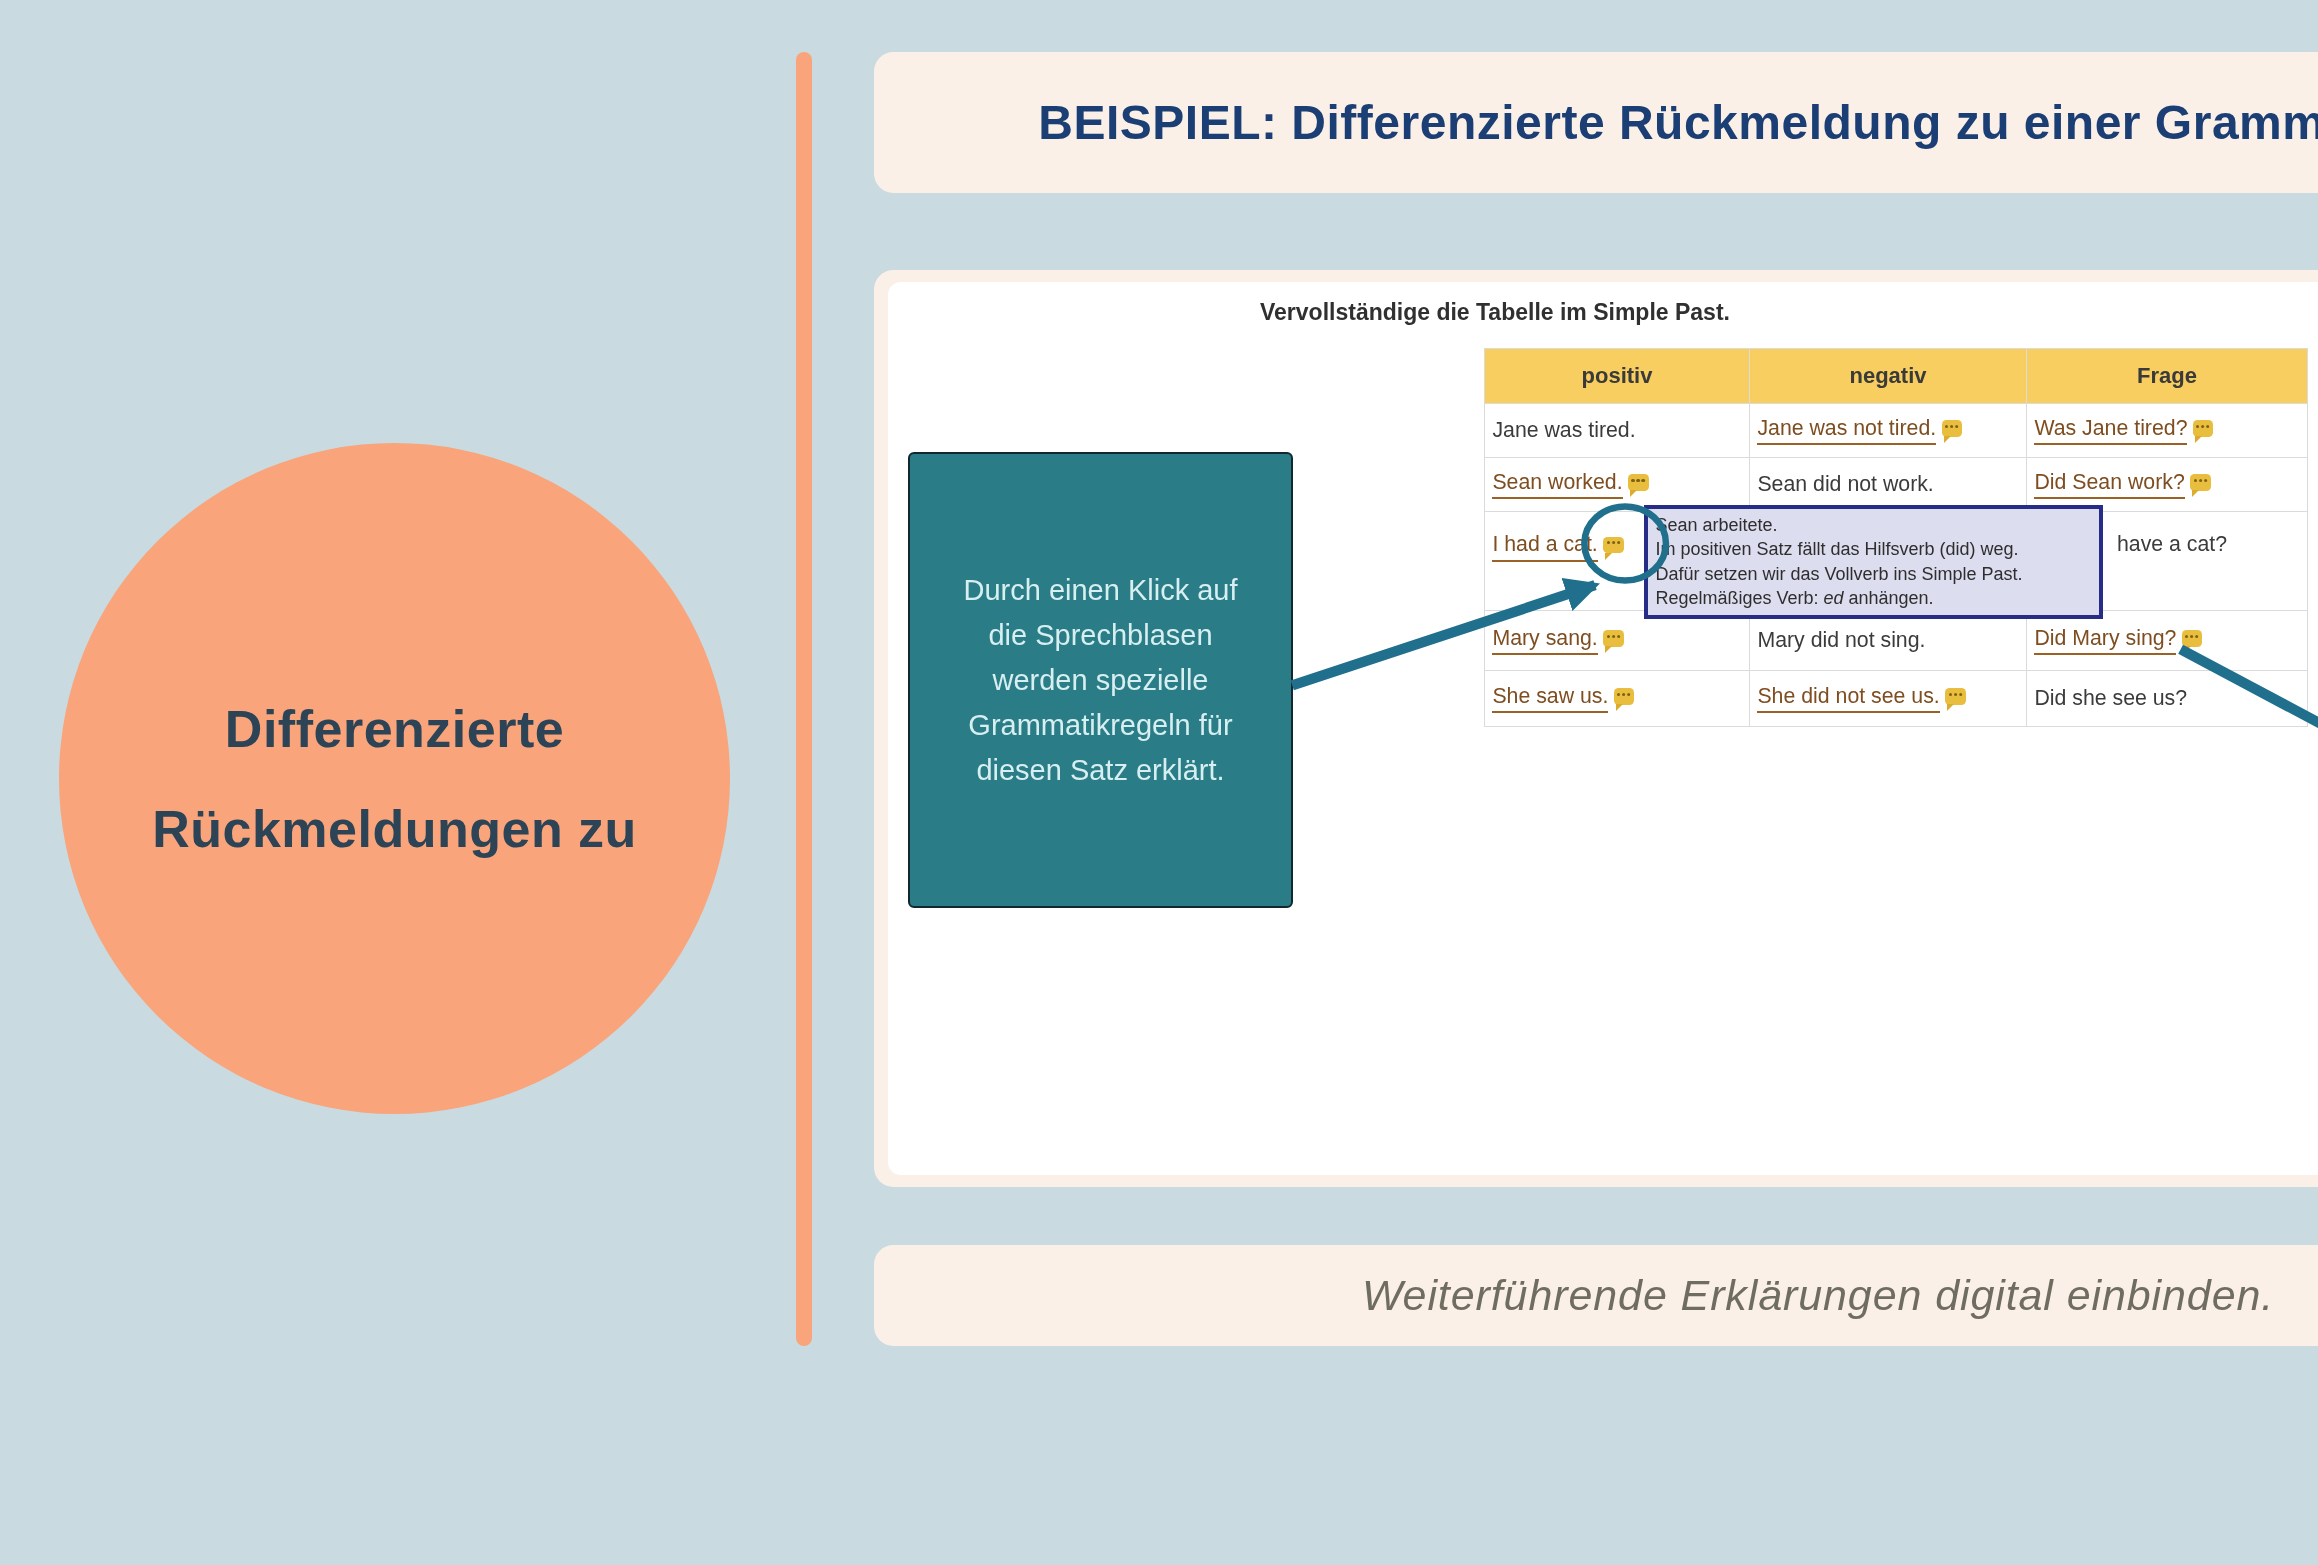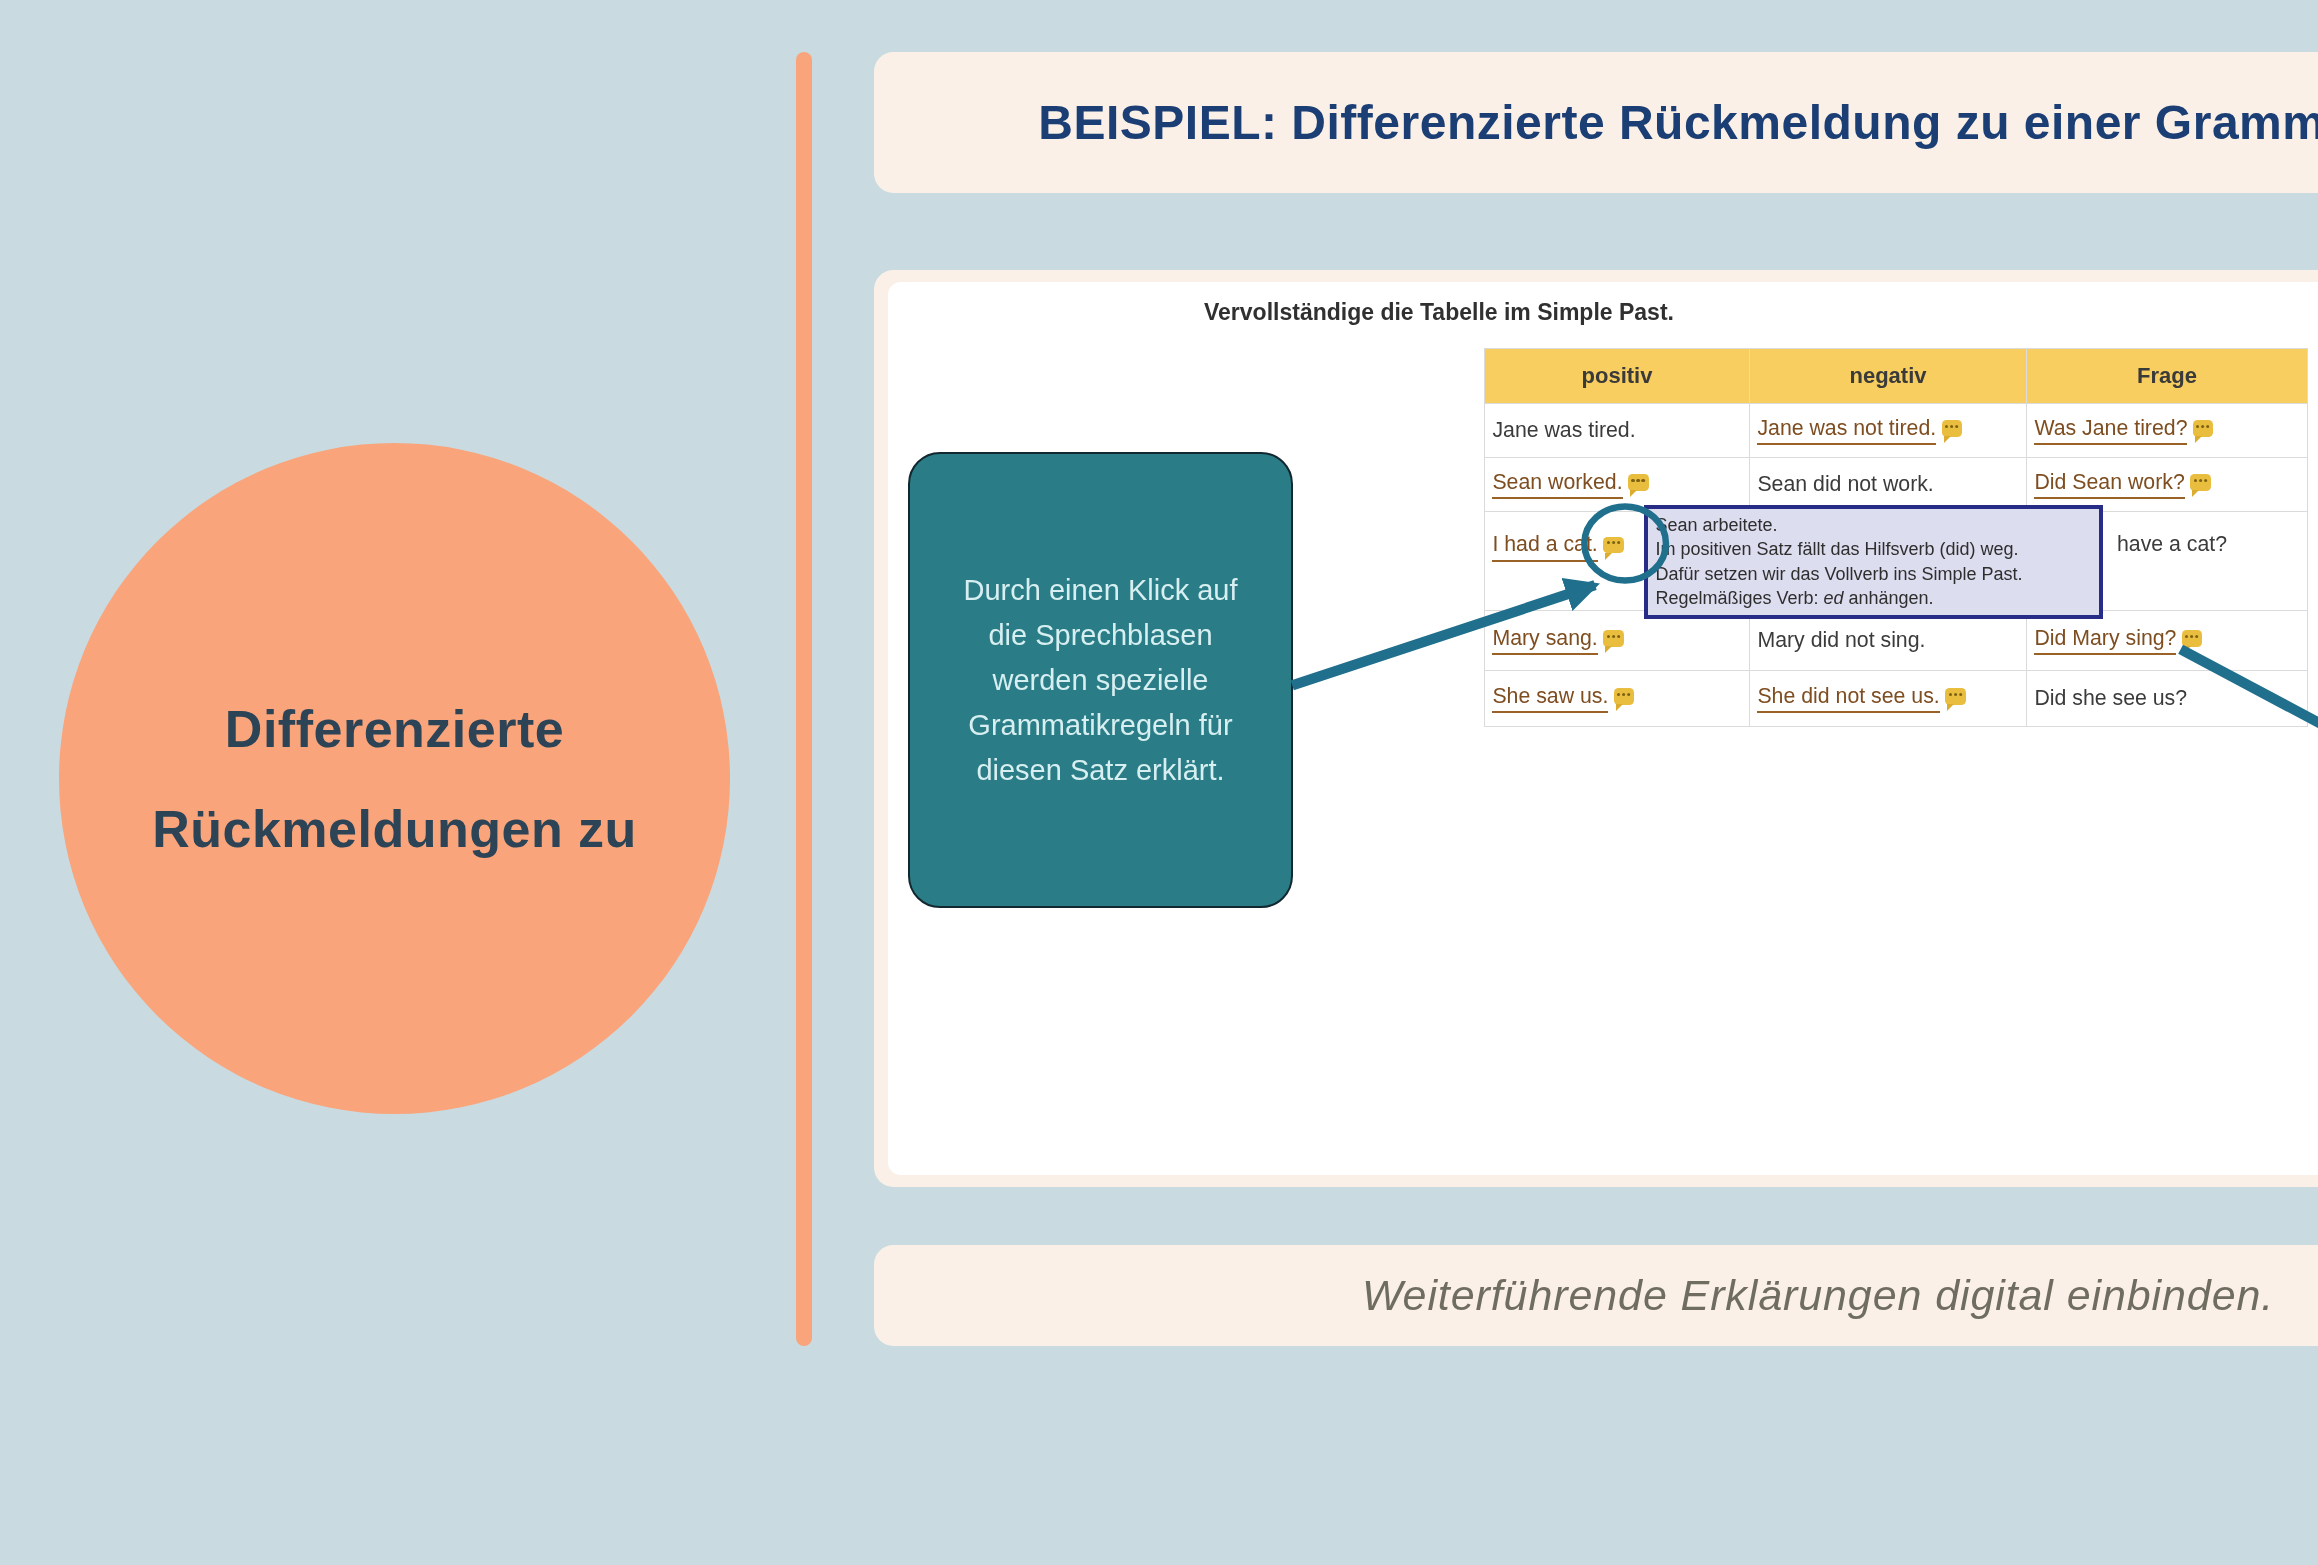--- a/index.html
+++ b/index.html
@@ -16,21 +16,21 @@
 
   
   .banner{position:absolute;left:874px;top:52px;width:1888px;height:141px;border-radius:19.5px;
     background:#FAF0E8;display:flex;align-items:center;justify-content:center;}
   .banner .title{font-size:48px;font-weight:700;color:#1B3E74;letter-spacing:0.5px;white-space:nowrap;}
 
   
   .main-panel{position:absolute;left:874px;top:270px;width:1888px;height:917px;border-radius:19.5px;background:#FAF0E8;}
   .white-area{position:absolute;left:888px;top:282px;width:1860px;height:893px;border-radius:13px;background:#FFFFFF;}
 
-  .exercise-title{position:absolute;left:1204px;top:299px;font-size:23px;font-weight:700;color:#303030;white-space:nowrap;}
+  .exercise-title{position:absolute;left:1260px;top:299px;font-size:23px;font-weight:700;color:#303030;white-space:nowrap;}
 
   
   .grammar-table{position:absolute;left:1484px;top:348px;border-collapse:collapse;table-layout:fixed;background:#fff;}
   .grammar-table col.c1{width:265px;} .grammar-table col.c2{width:277px;} .grammar-table col.c3{width:281px;}
   .grammar-table th{background:#F7CE5F;height:52px;font-size:22px;font-weight:600;color:#3A3A3A;
     border:0.9px solid #DBDBDB;text-align:center;}
   .grammar-table td{border:0.9px solid #DBDBDB;font-size:21.3px;color:#3B3B3B;padding-left:7.4px;vertical-align:middle;
     white-space:nowrap;overflow:visible;}
   tr.r1{height:54px;} tr.r2{height:54px;} tr.r3{height:99px;} tr.r4{height:60px;} tr.r5{height:56px;}
   tr.r3 td{vertical-align:top;padding-top:20.4px;}
@@ -47,21 +47,21 @@
     background:#7E6114;box-shadow:5.1px 0 0 #7E6114,10.2px 0 0 #7E6114;}
 
   
   .tooltip{position:absolute;left:1644px;top:505px;width:459px;height:114px;box-sizing:border-box;
     background:#DDDDF0;border:4.2px solid #272D86;padding:3.7px 7.4px;z-index:5;font-size:18px;color:#2E2E2E;}
   .tooltip .ln{line-height:24.6px;white-space:nowrap;}
 
   
   .callout{position:absolute;background:#2A7D86;border:2.8px solid #122730;box-sizing:border-box;z-index:4;
     display:flex;align-items:center;justify-content:center;text-align:center;color:#D7EFF1;}
-  .callout-left{left:908px;top:452px;width:385px;height:456px;border-radius:32px;font-size:29px;line-height:45px;}
+  .callout-left{left:908px;top:452px;width:385px;height:456px;border-radius:6px;font-size:29px;line-height:45px;}
 
   
   .annotation-svg{position:absolute;left:0;top:0;width:2782px;height:1565px;z-index:6;pointer-events:none;}
 
   
   .footer-bar{position:absolute;left:874px;top:1245px;width:1888px;height:101px;border-radius:19.5px;
     background:#FAF0E8;display:flex;align-items:center;justify-content:center;}
   .footer-bar .text{font-style:italic;font-size:43px;color:#6F6D60;letter-spacing:0.9px;white-space:nowrap;}
 </style>
 </head>

